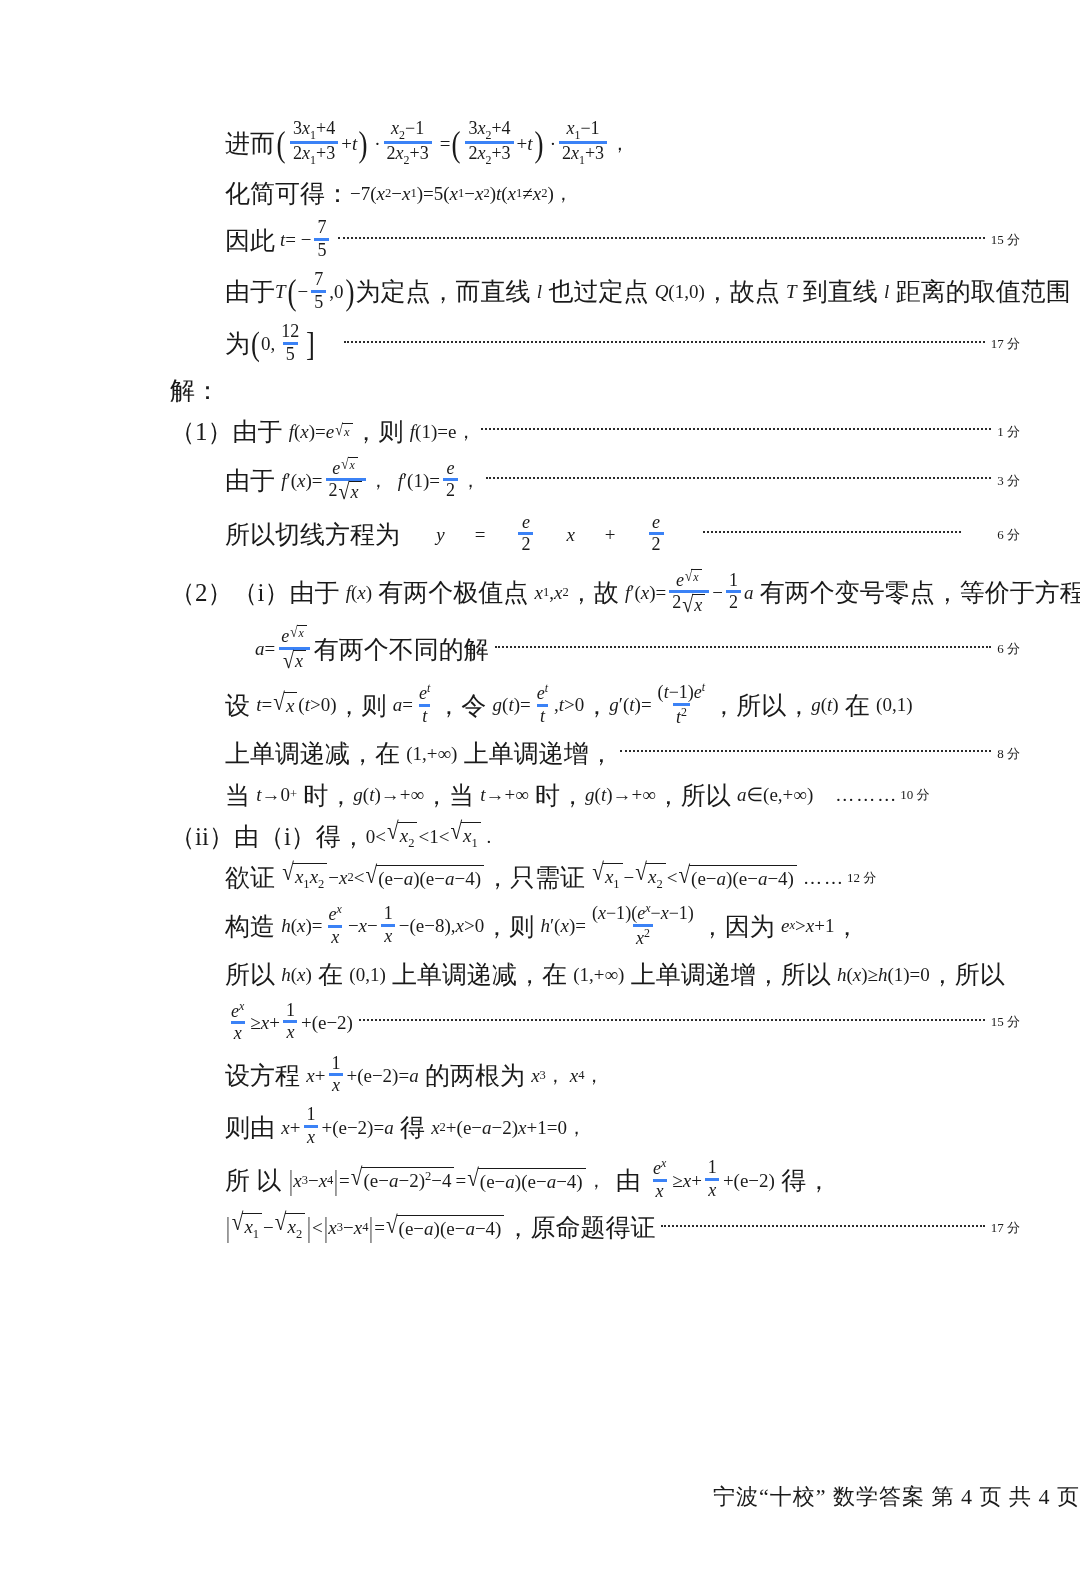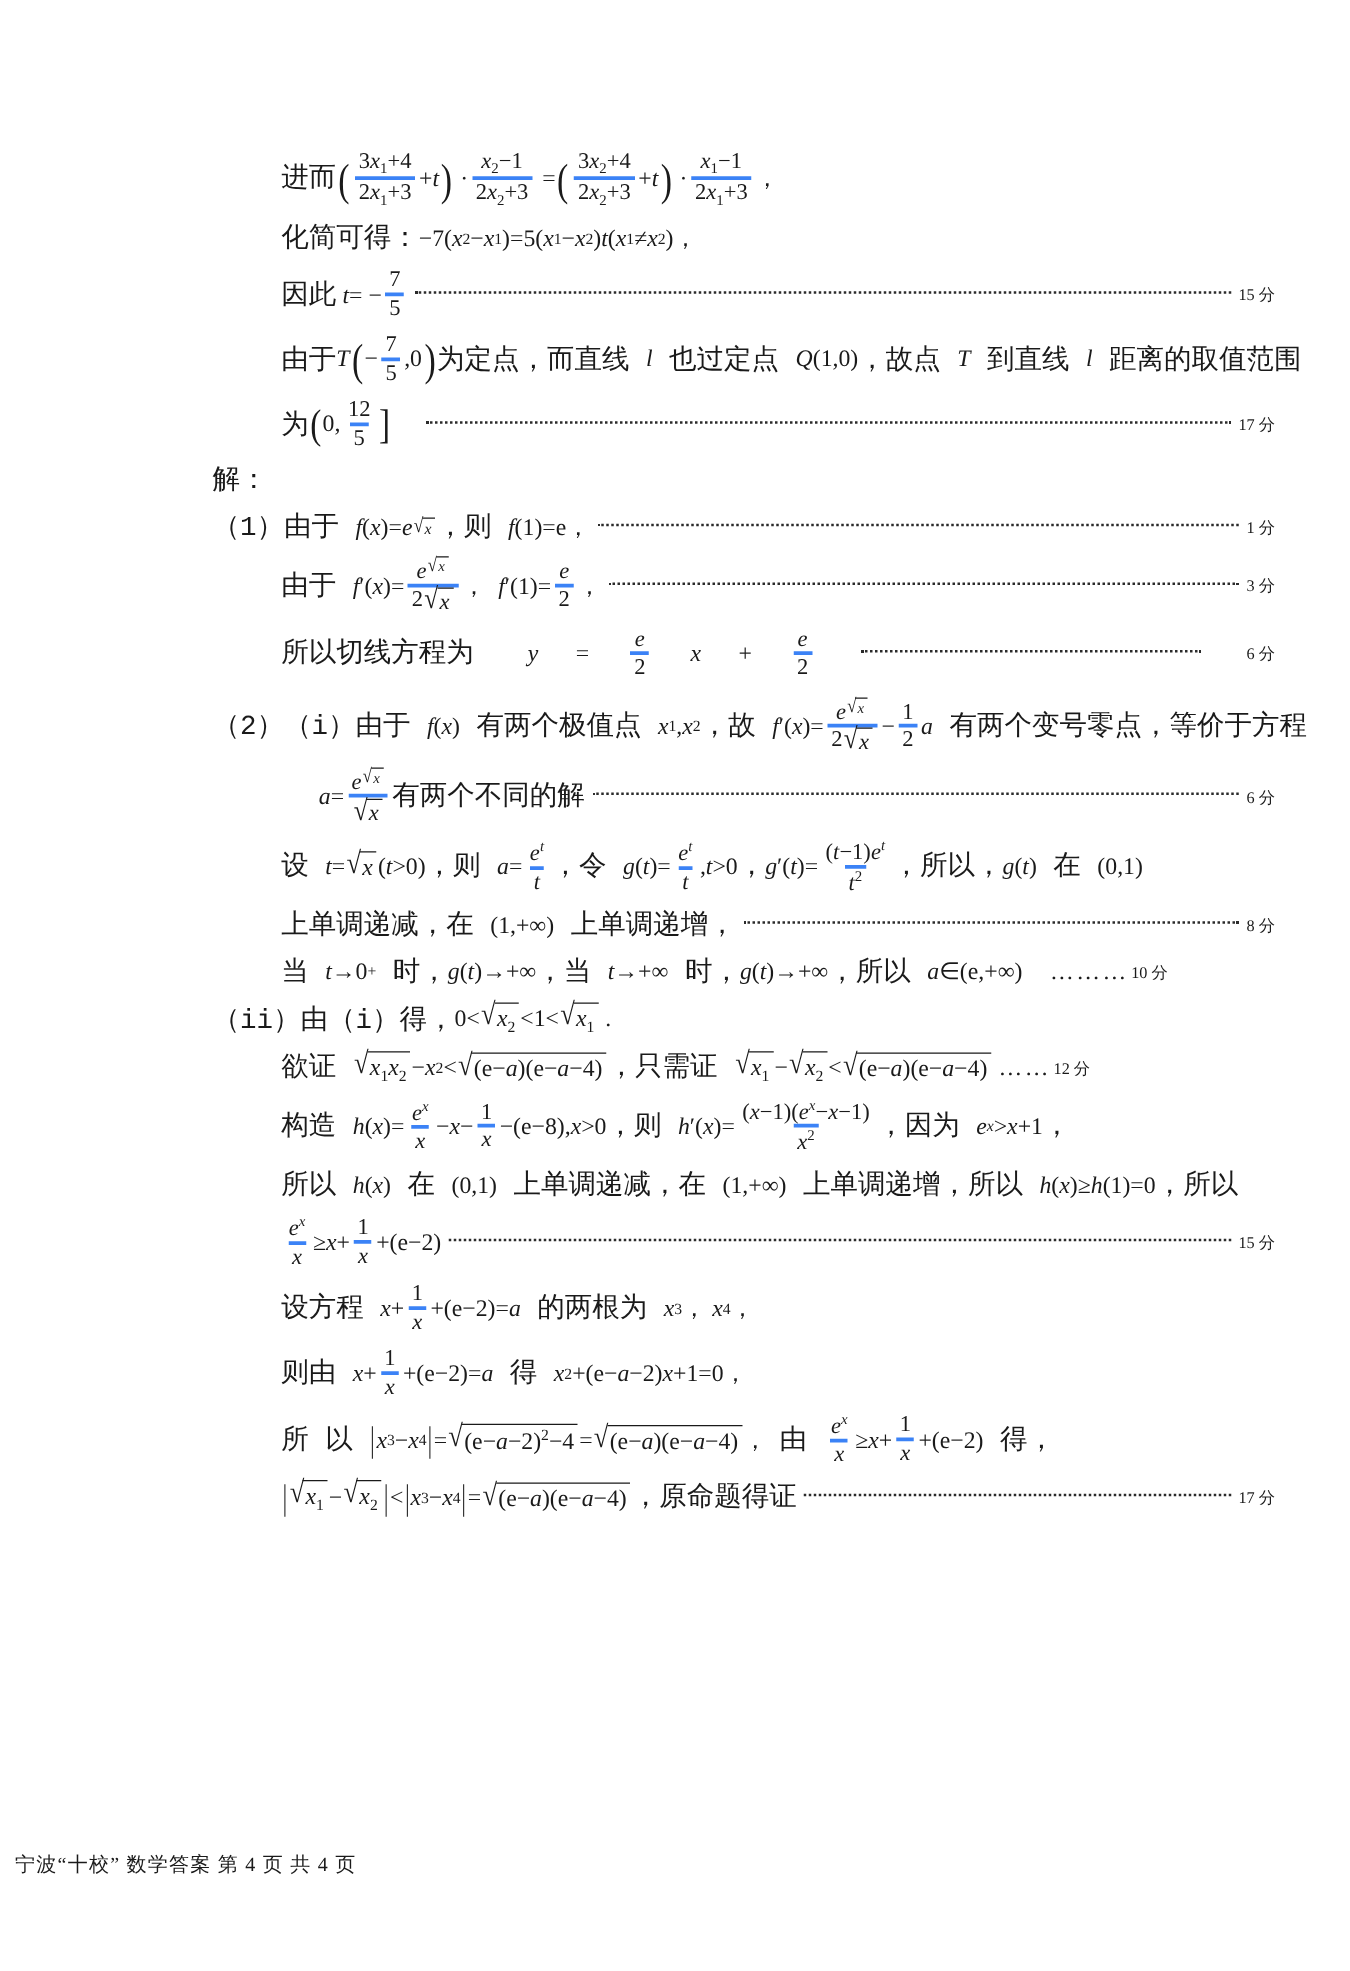--- a/index.html
+++ b/index.html
@@ -33,21 +33,21 @@
     font-size: 19px;
     line-height: 1.25;
     margin-bottom: 10px;
     white-space: nowrap;
   }
   .ind1 { margin-left: 155px; }
   .ind2 { margin-left: 128px; }
   .ind3 { margin-left: 100px; }
   .ind0 { margin-left: 0px; }
 
-  .cn { font-family: Liberation Mono, monospace; font-size: 22px; }
+  .cn { font-family: Liberation Serif, serif; font-size: 25px; }
   .mi { font-style: italic; font-family: "Liberation Serif", serif; }
   .mn { font-style: normal; }
 
   
   .frac {
     display: inline-flex;
     flex-direction: column;
     align-items: center;
     justify-content: center;
     vertical-align: middle;
@@ -127,22 +127,22 @@
     white-space: nowrap;
     letter-spacing: 2px;
     vertical-align: bottom;
   }
 
   .footer {
     position: absolute;
     left: 0;
     right: 0;
     top: 1482px;
-    text-align: left;
-    font-size: 16px;
+    text-align: right;
+    font-size: 22px;
     letter-spacing: 1px;
     padding-left: 12px;
   }
   .gap { display: inline-block; width: 10px; }
   .gap-s { display: inline-block; width: 5px; }
   .gap-l { display: inline-block; width: 22px; }
 </style>
 </head>
 <body>
 

